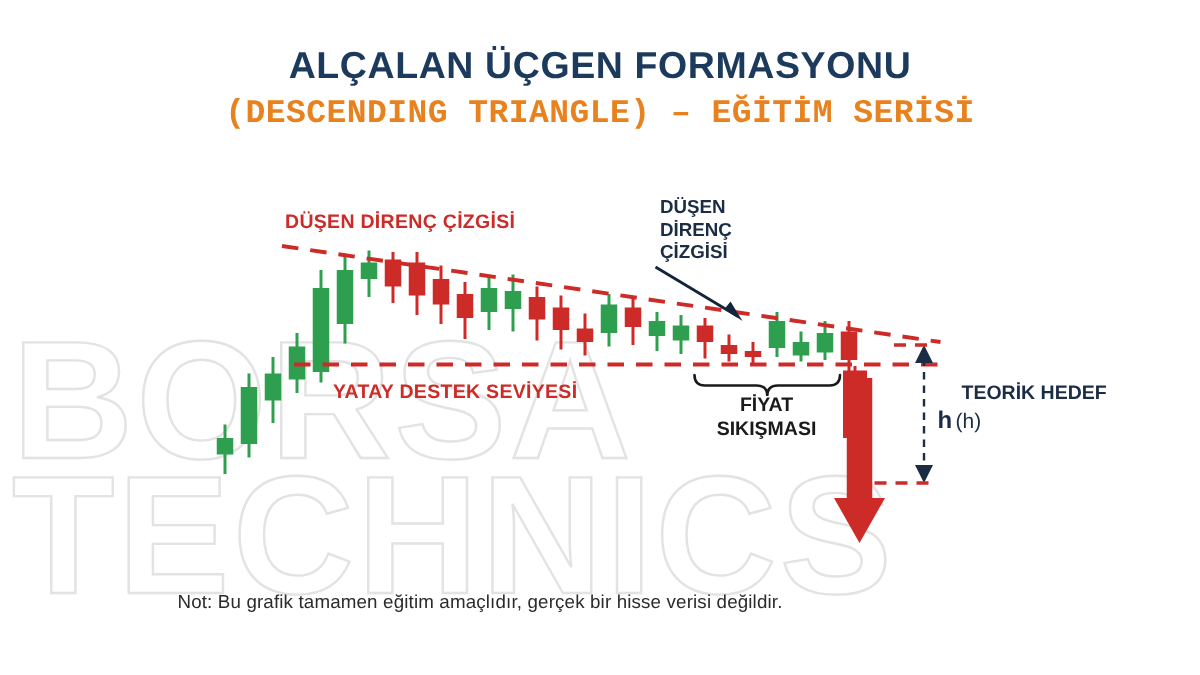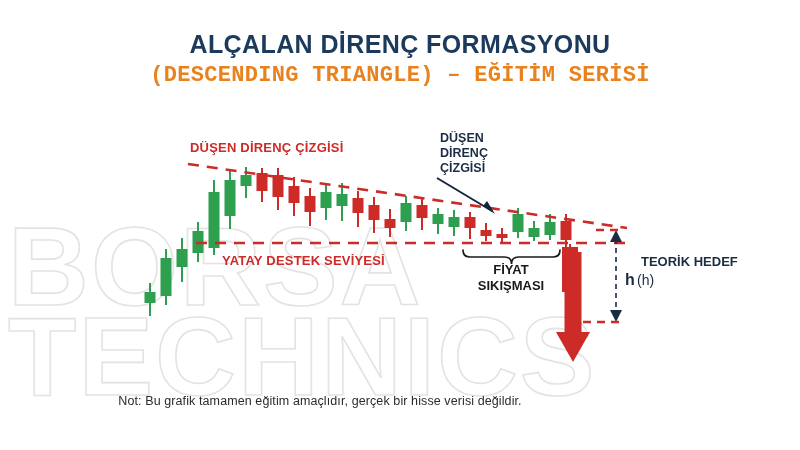--- a/index.html
+++ b/index.html
@@ -63,21 +63,21 @@
 <body>
 
 <div id="stage">
 
   <svg id="watermark" viewBox="0 0 800 450">
     <text class="wm-text" x="8" y="305" font-size="112">BORSA</text>
     <text class="wm-text" x="8" y="395" font-size="112">TECHNICS</text>
   </svg>
 
   <div id="header">
-    <h1 id="title">ALÇALAN DİRENÇ FORMASYONU</h1>
+    <h1 id="title">ALÇALAN ÜÇGEN FORMASYONU</h1>
     <h2 id="subtitle">(DESCENDING TRIANGLE) – EĞİTİM SERİSİ</h2>
   </div>
 
   <svg id="chart" viewBox="0 0 800 450">
 
     <g id="candles">
         <line x1="150" x2="150" y1="283" y2="316" stroke="#2e9e4f" stroke-width="2"></line>
         <rect x="144.5" y="292" width="11" height="11" fill="#2e9e4f"></rect>
         <line x1="166" x2="166" y1="249" y2="305" stroke="#2e9e4f" stroke-width="2"></line>
         <rect x="160.5" y="258" width="11" height="38" fill="#2e9e4f"></rect>

